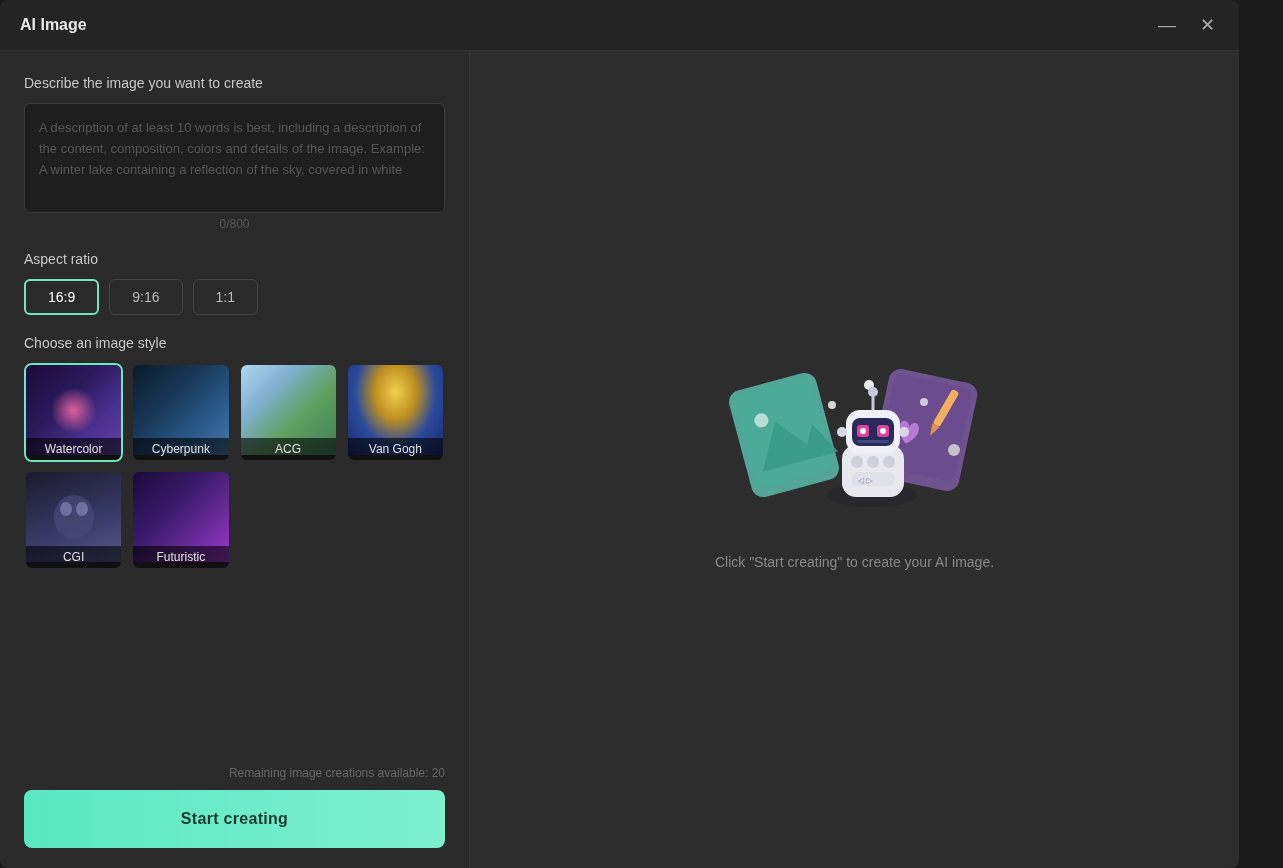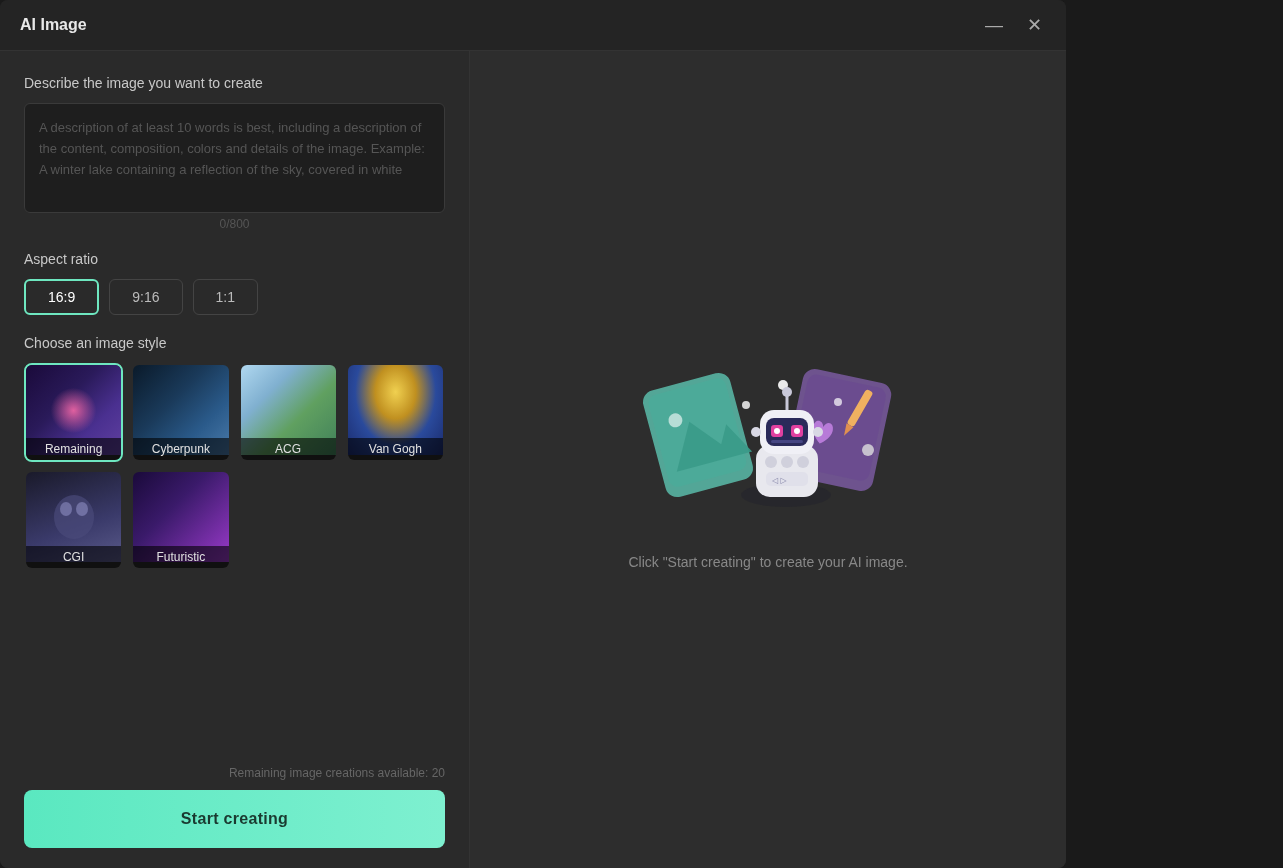--- a/index.html
+++ b/index.html
@@ -5,21 +5,21 @@
     * { box-sizing: border-box; margin: 0; padding: 0; }
     body {
       background: #1a1a1a;
       font-family: -apple-system, BlinkMacSystemFont, 'Segoe UI', sans-serif;
       color: #e0e0e0;
       width: 1283px;
       height: 868px;
       overflow: hidden;
     }
     .window {
-      width: 1066px;
+      width: 1239px;
       height: 868px;
       background: #242424;
       border-radius: 8px;
       display: flex;
       flex-direction: column;
       overflow: hidden;
     }
     .titlebar {
       display: flex;
       align-items: center;
@@ -254,21 +254,21 @@
           <button class="aspect-btn">1:1</button>
         </div>
       </div>
 
       <div class="style-section">
         <div class="section-label">Choose an image style</div>
         <div class="style-grid">
 
           <div class="style-item selected">
             <div class="style-thumb thumb-freestyle" style="height:90px;"></div>
-            <div class="style-label">Remaining</div>
+            <div class="style-label">Watercolor</div>
           </div>
 
 
           <div class="style-item">
             <div class="style-thumb thumb-cyberpunk" style="height:90px;"></div>
             <div class="style-label">Cyberpunk</div>
           </div>
 
           <div class="style-item">
             <div class="style-thumb thumb-acg" style="height:90px;"></div>

